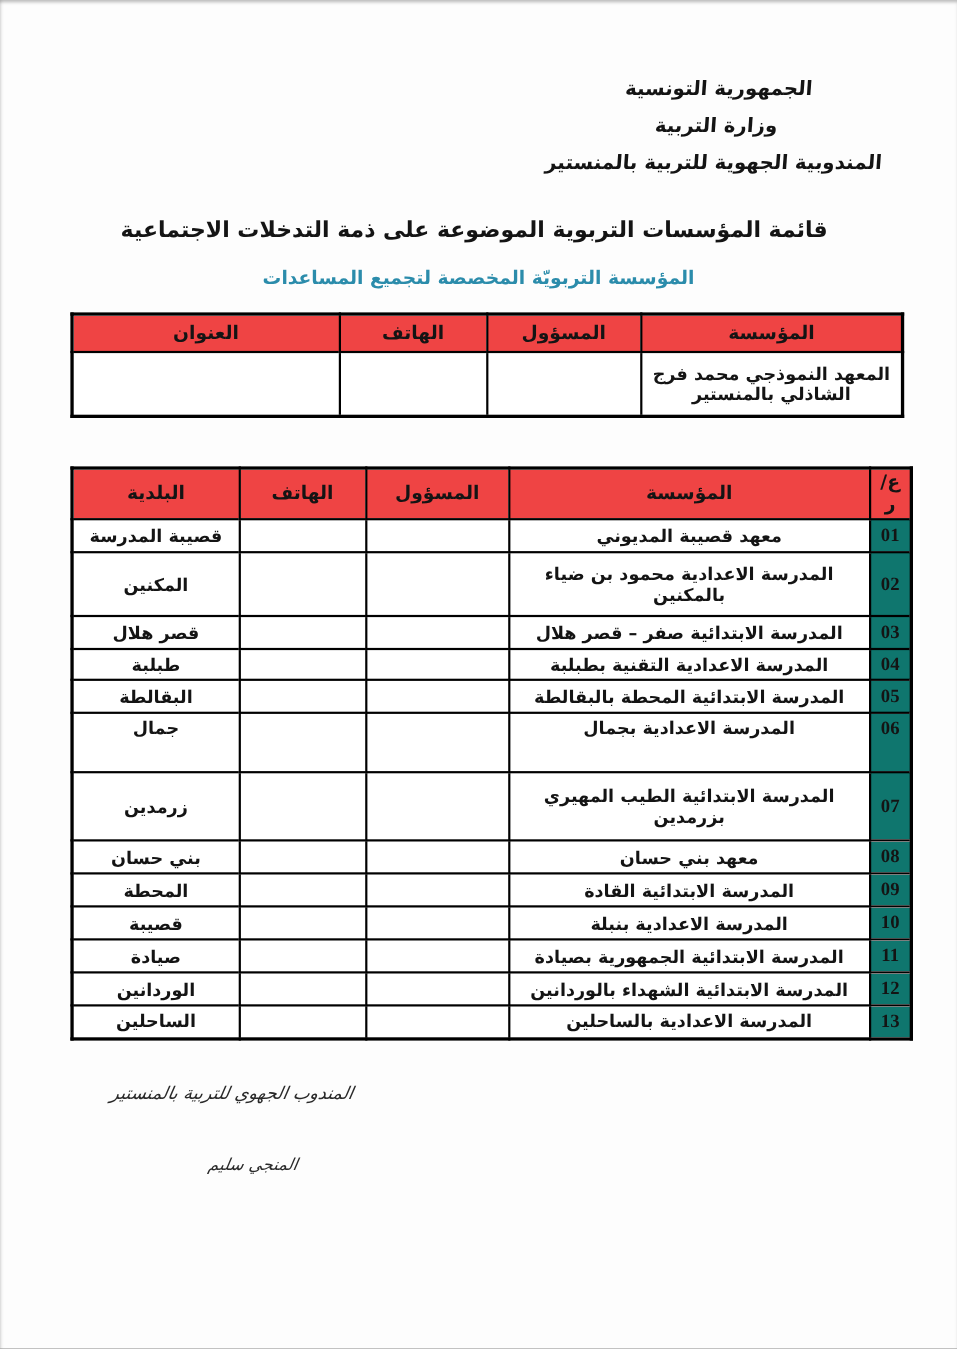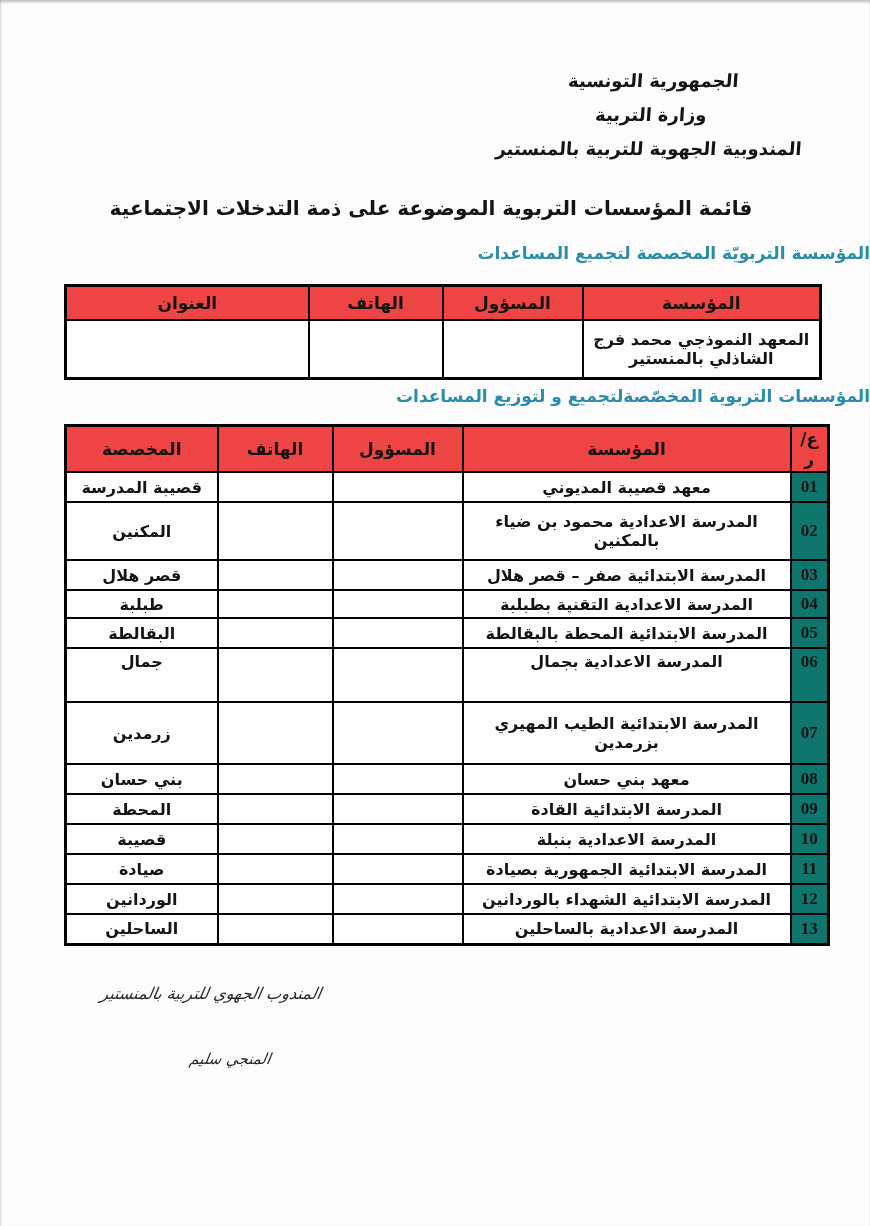--- a/index.html
+++ b/index.html
@@ -19,21 +19,21 @@
     font-weight:bold; font-size:18px; line-height:34px;
     transform:skewX(-4deg);
   }
   .doc-title{
     position:absolute; top:196px; left:0; width:862px;
     direction:rtl; text-align:center;
     font-weight:bold; font-size:20px;
   }
   .section-heading{
     position:absolute; left:0; width:870px;
-    direction:rtl; text-align:right;
+    direction:rtl; text-align:center;
     font-weight:bold; font-size:17px;
   }
   #heading1{ top:243px; }
   #heading2{ top:386px; }
 
   table{
     position:absolute; left:64px;
     border-collapse:collapse; table-layout:fixed;
     border:3px solid #000;
     direction:rtl;
@@ -107,37 +107,36 @@
     <tbody>
       <tr style="height:58px">
         <td>المعهد النموذجي محمد فرج الشاذلي بالمنستير</td>
         <td></td>
         <td></td>
         <td></td>
       </tr>
     </tbody>
   </table>
 
-  <div class="section-heading" id="heading2" style="color: rgb(43, 140, 171);">المؤسسات التربوية المخصّصةلتجميع و لتوزيع المساعدات</div>
 
   <table id="table2">
     <colgroup>
       <col style="width:38px">
         <col style="width:328px">
         <col style="width:130px">
         <col style="width:115px">
         <col style="width:152px">
     </colgroup>
     <thead>
       <tr>
         <th>ع/ر</th>
         <th>المؤسسة</th>
         <th>المسؤول</th>
         <th>الهاتف</th>
-        <th>المخصصة</th>
+        <th>البلدية</th>
       </tr>
     </thead>
     <tbody>
       <tr style="height:30px">
         <td class="numcell">01</td>
         <td>معهد قصيبة المديوني</td>
         <td></td>
         <td></td>
         <td>قصيبة المدرسة</td>
       </tr>

